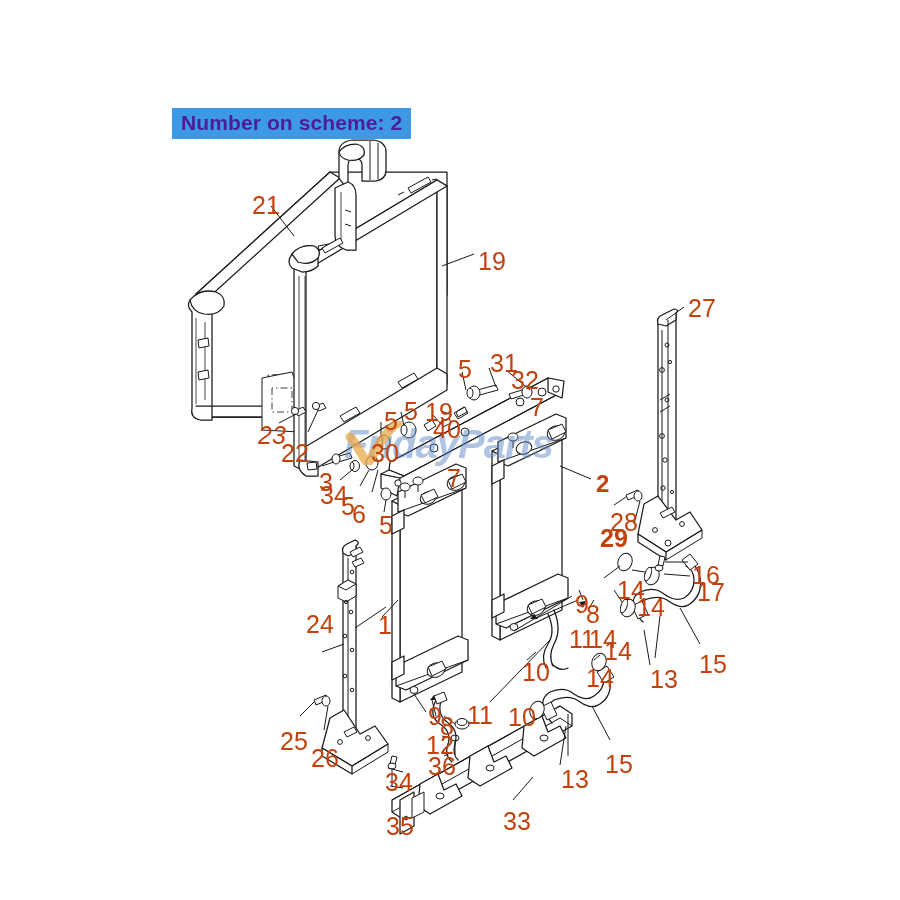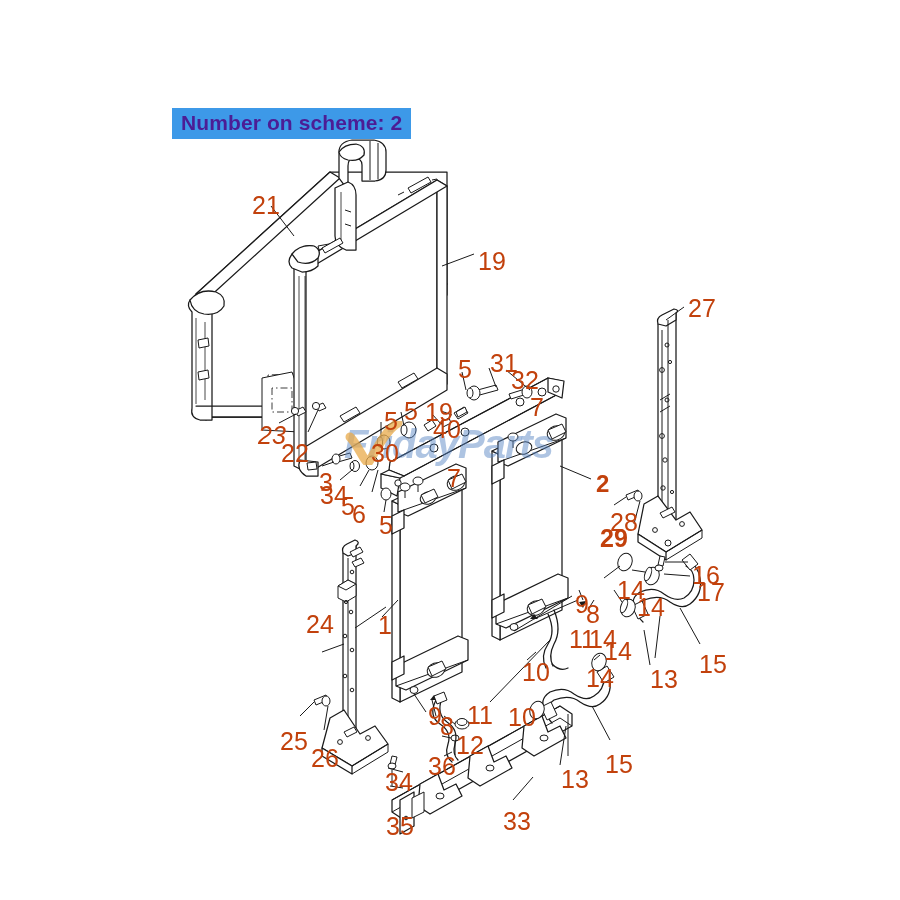--- a/index.html
+++ b/index.html
@@ -472,21 +472,21 @@
       <div class="callout" style="left: 699px; top: 652px;">15</div>
       <div class="callout" style="left: 378px; top: 613px;">1</div>
       <div class="callout" style="left: 306px; top: 612px;">24</div>
       <div class="callout" style="left: 280px; top: 729px;">25</div>
       <div class="callout" style="left: 311px; top: 746px;">26</div>
       <div class="callout" style="left: 428px; top: 704px;">9</div>
       <div class="callout" style="left: 440px; top: 714px;">8</div>
       <div class="callout" style="left: 467px; top: 703px;">11</div>
       <div class="callout" style="left: 508px; top: 705px;">10</div>
       <div class="callout" style="left: 586px; top: 666px;">14</div>
-      <div class="callout" style="left: 426px; top: 733px; margin-left: 30px;">12</div>
+      <div class="callout" style="left: 426px; top: 733px;">12</div>
       <div class="callout" style="left: 428px; top: 754px;">36</div>
       <div class="callout" style="left: 385px; top: 770px;">34</div>
       <div class="callout" style="left: 386px; top: 787px; margin-top: 27px;">35</div>
       <div class="callout" style="left: 503px; top: 809px;">33</div>
       <div class="callout" style="left: 561px; top: 767px;">13</div>
       <div class="callout" style="left: 605px; top: 752px;">15</div>
     </div>
 
 </div>
 

